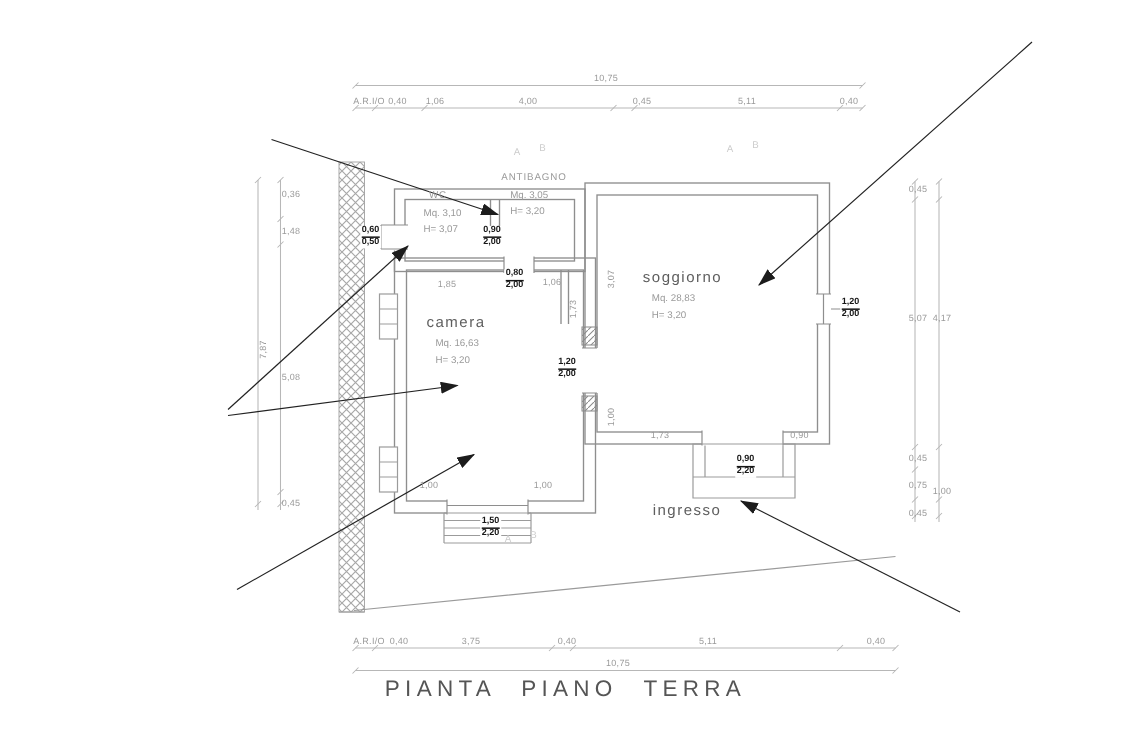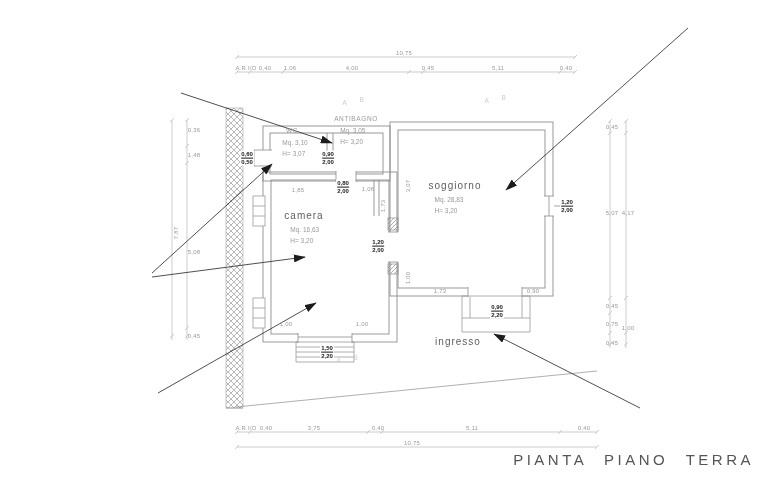--- a/index.html
+++ b/index.html
@@ -14,21 +14,21 @@
   .dim.v{transform:translate(-50%,-50%) rotate(-90deg);}
   .room-label{text-align:center;}
   .room-name.small{font-size:6.5px;color:#9a9a9a;letter-spacing:0.6px;}
   .room-name.large{font-size:10px;color:#5e5e5e;letter-spacing:1px;}
   .room-meta{font-size:6.5px;color:#9a9a9a;margin-top:4px;line-height:1.65;text-align:left;padding-left:6px;}
   .open-lbl{font-size:6px;font-weight:bold;color:#161616;background:#ffffff;line-height:1.15;text-align:center;padding:0 1px;}
   .open-lbl .w{display:block;border-bottom:0.8px solid #161616;}
   .open-lbl .h{display:block;}
   .marker{font-size:6.5px;color:#cccccc;letter-spacing:0.5px;}
   .title{
-    position:absolute;left:0;right:10px;top:451px;text-align:right;
+    position:absolute;left:0;right:10px;top:451px;text-align:center;
     font-size:15px;letter-spacing:3.5px;word-spacing:10px;color:#555555;
   }
 </style>
 </head>
 <body>
 
 <div class="plan-wrap">
 
   <svg width="764" height="492" viewBox="0 0 764 492">
     <defs>

